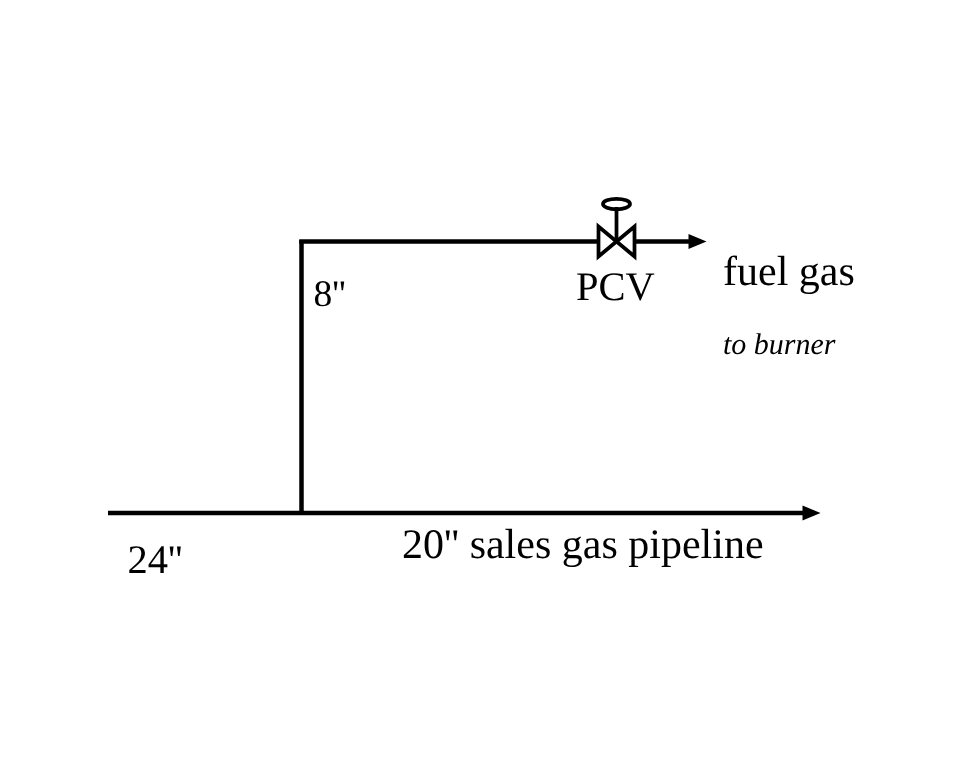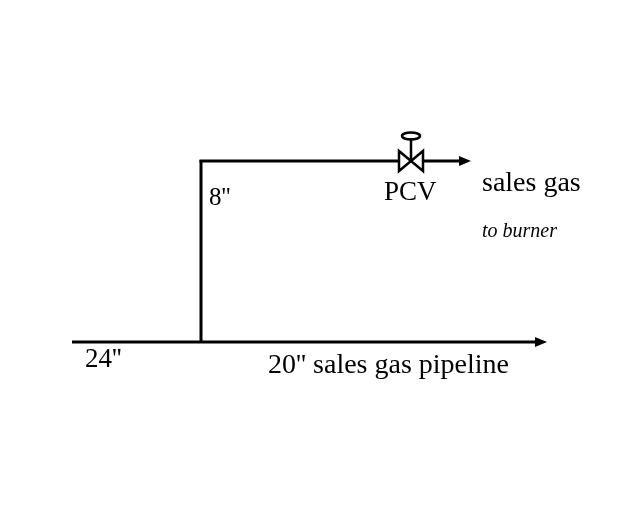--- a/index.html
+++ b/index.html
@@ -30,16 +30,16 @@
   </g>
 
   <g>
     <line x1="423" y1="161" x2="462" y2="161" stroke="#000" stroke-width="3"></line>
     <polygon points="471,161 459,156 459,166" fill="#000"></polygon>
   </g>
 </svg>
 
 <div class="lbl" style="left:209px; top:184px; font-size:25px;">8''</div>
 <div class="lbl" style="left:384px; top:178px; font-size:27px;">PCV</div>
-<div class="lbl" style="left:482px; top:168px; font-size:28px;">sales gas</div>
+<div class="lbl" style="left:482px; top:168px; font-size:28px;">fuel gas</div>
 <div class="lbl" style="left:482px; top:220px; font-size:20px;font-style:italic;">to burner</div>
-<div class="lbl" style="left:85px; top:345px; font-size:27px;">24''</div>
+<div class="lbl" style="left:85px; top:360px; font-size:27px;">24''</div>
 <div class="lbl" style="left:268px; top:350px; font-size:28px;">20'' sales gas pipeline</div>
 
 </body></html>

